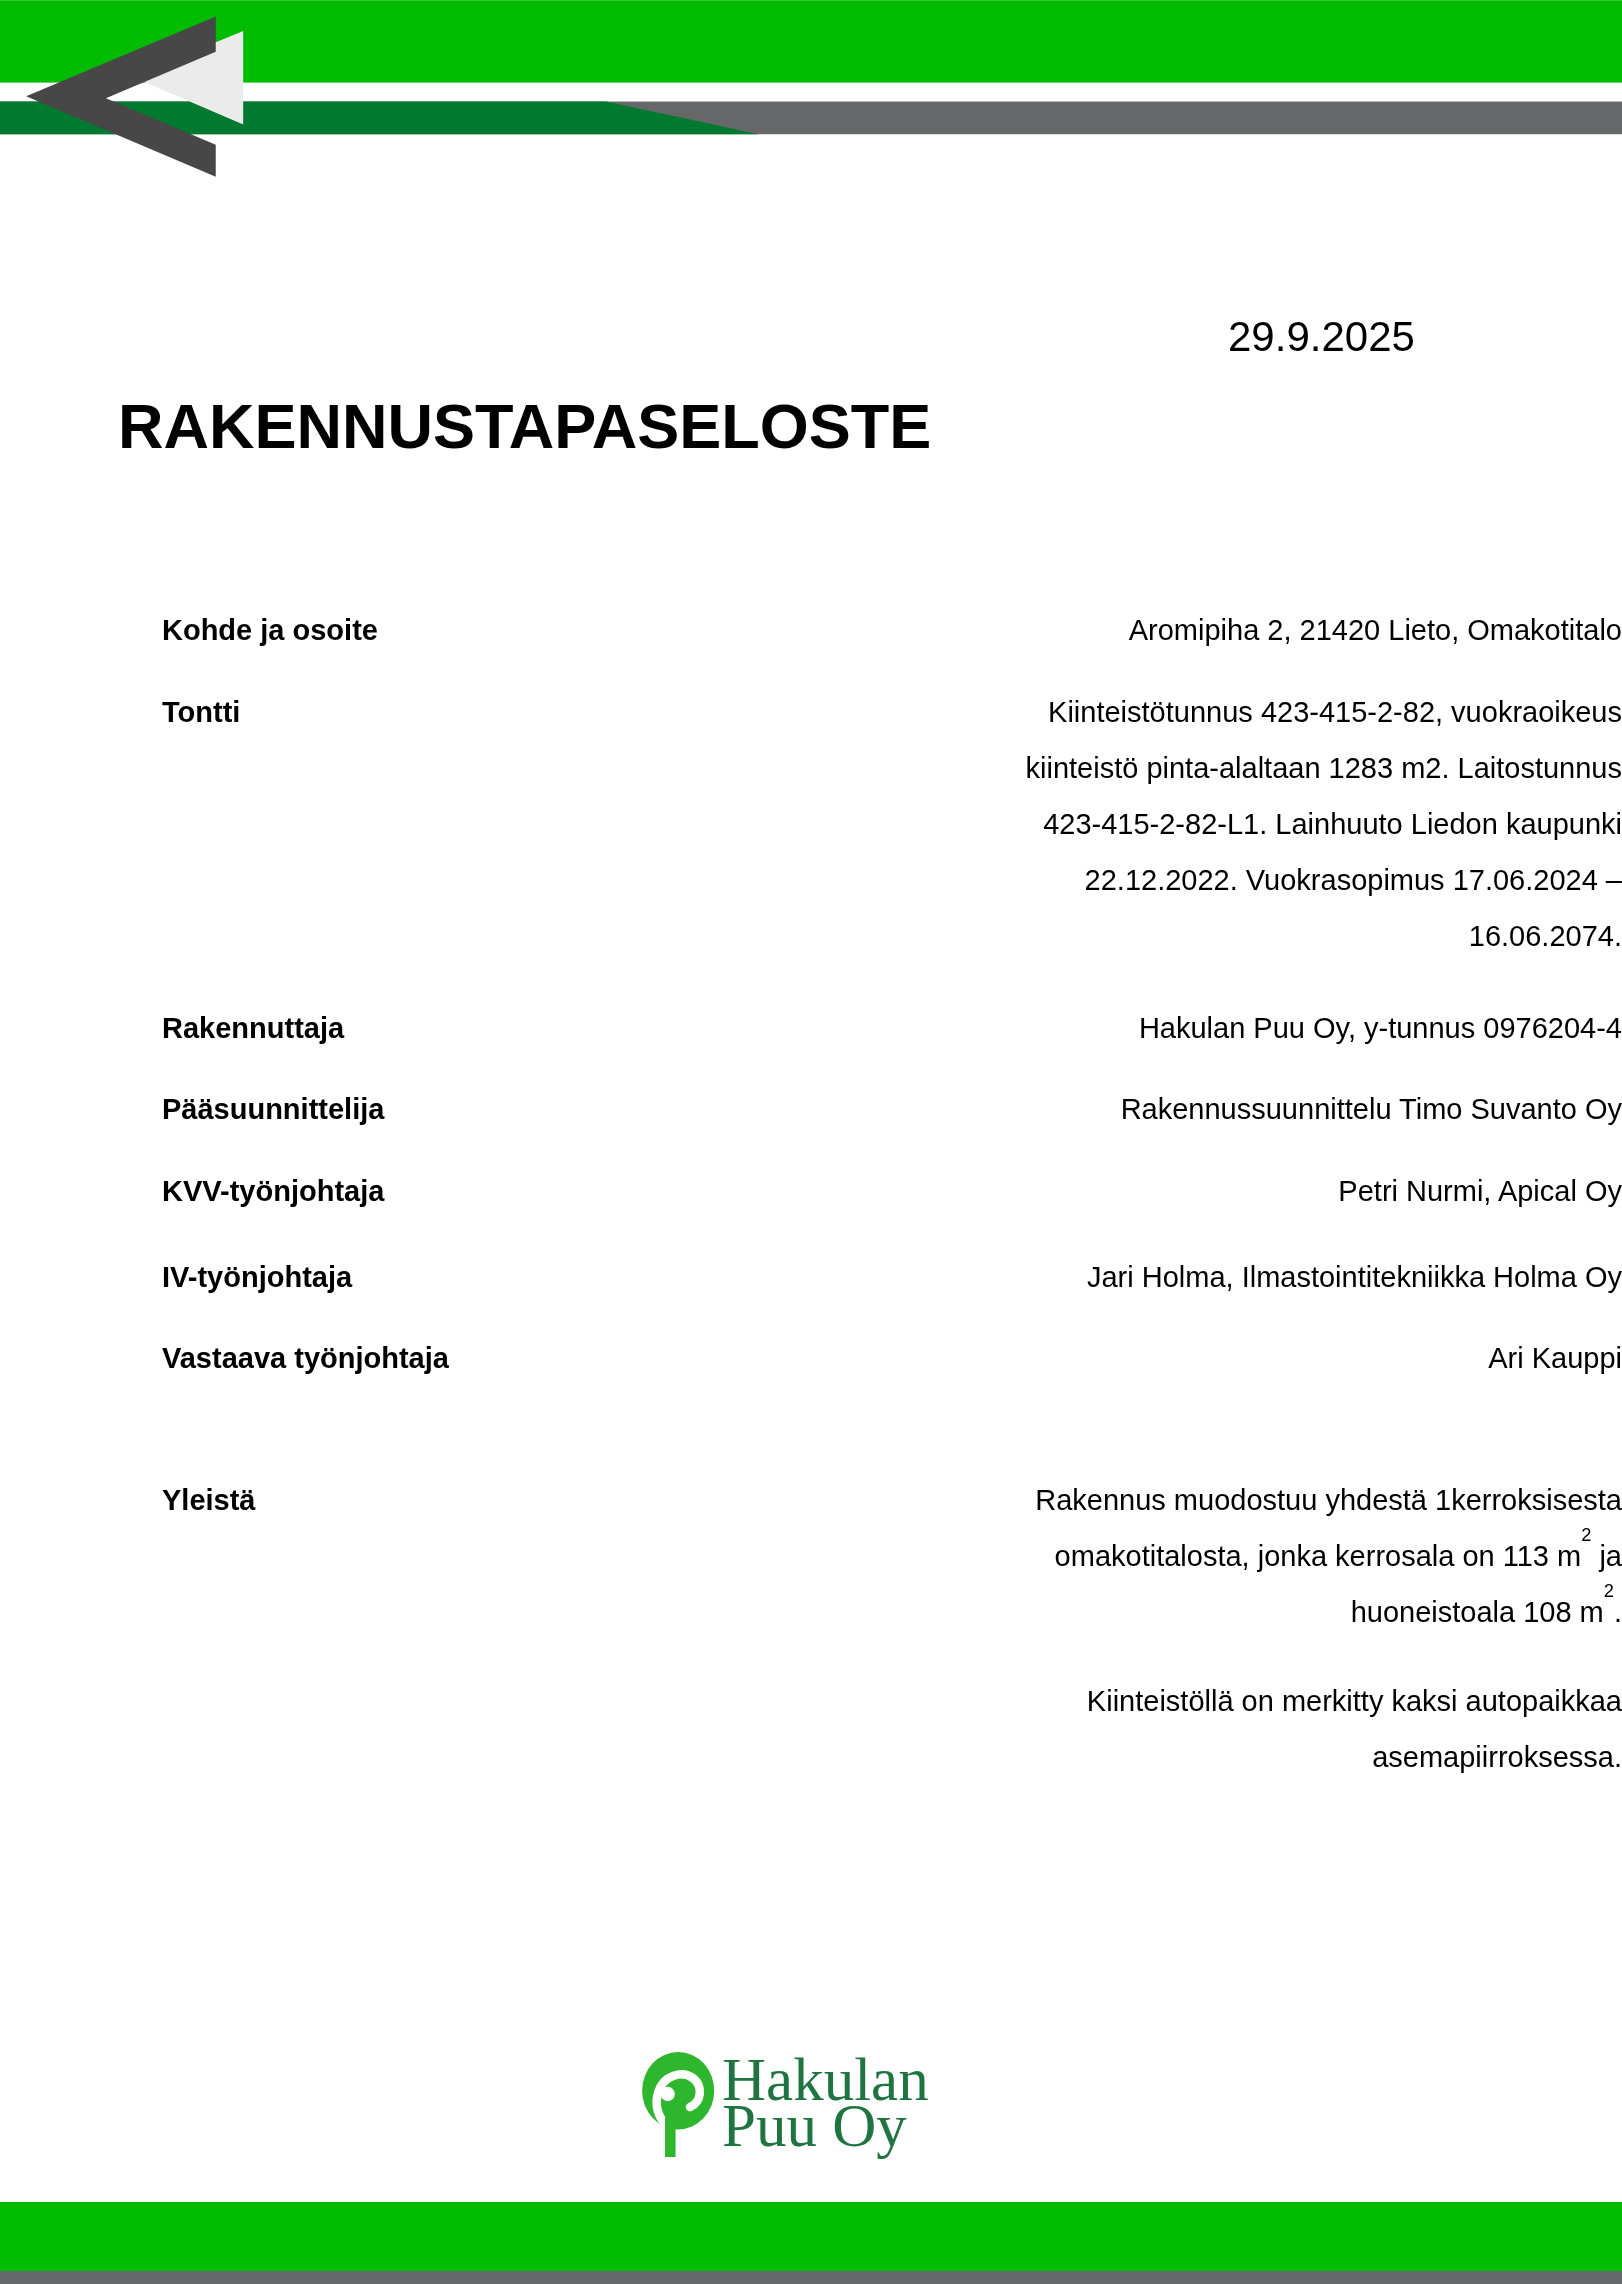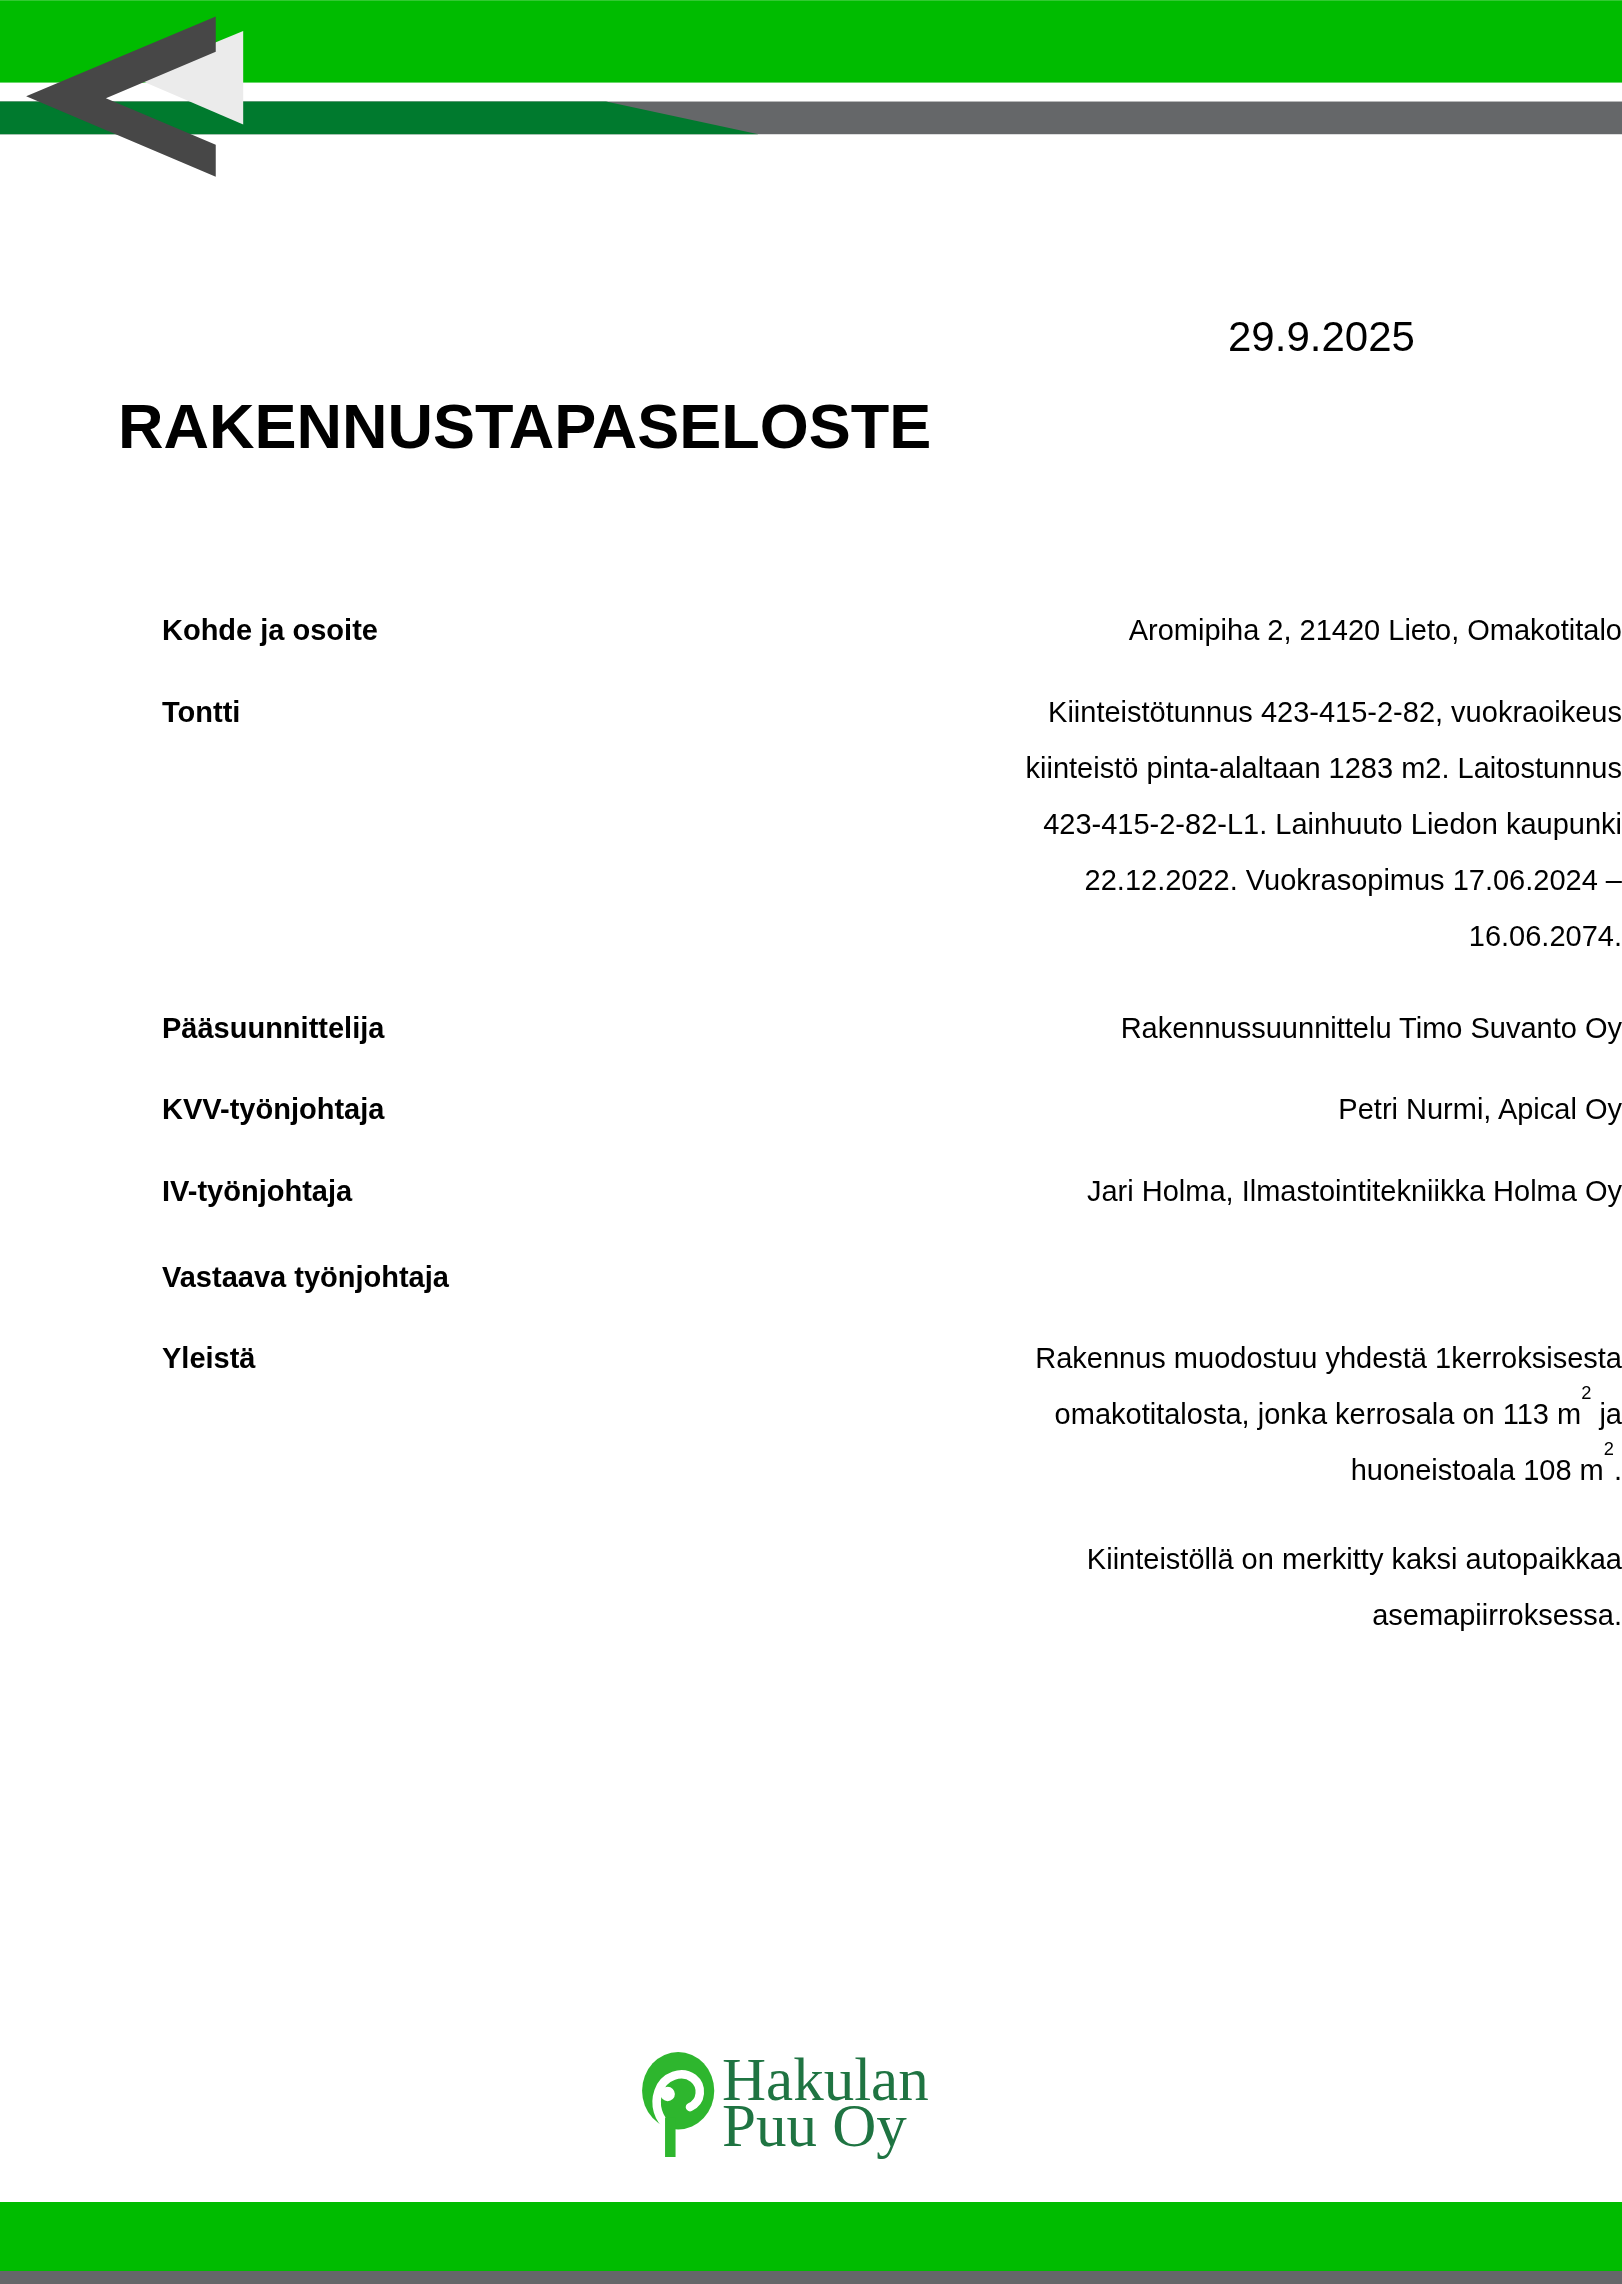--- a/index.html
+++ b/index.html
@@ -134,20 +134,28 @@
           <div class="para">
             <div class="line">Kiinteistötunnus 423-415-2-82, vuokraoikeus</div>
             <div class="line">kiinteistö pinta-alaltaan 1283 m2. Laitostunnus</div>
             <div class="line">423-415-2-82-L1. Lainhuuto Liedon kaupunki</div>
             <div class="line">22.12.2022. Vuokrasopimus 17.06.2024 –</div>
             <div class="line">16.06.2074.</div>
           </div>
         </div>
     </div>
 
+    <div class="field-row">
+      <div class="label">Rakennuttaja</div>
+      <div class="value">
+          <div class="para">
+            <div class="line">Hakulan Puu Oy, y-tunnus 0976204-4</div>
+          </div>
+        </div>
+    </div>
 
     <div class="field-row">
       <div class="label">Pääsuunnittelija</div>
       <div class="value">
           <div class="para">
             <div class="line">Rakennussuunnittelu Timo Suvanto Oy</div>
           </div>
         </div>
     </div>
 
@@ -164,20 +172,25 @@
       <div class="label">IV-työnjohtaja</div>
       <div class="value">
           <div class="para">
             <div class="line">Jari Holma, Ilmastointitekniikka Holma Oy</div>
           </div>
         </div>
     </div>
 
     <div class="field-row">
       <div class="label">Vastaava työnjohtaja</div>
+      <div class="value">
+          <div class="para">
+            <div class="line">Ari Kauppi</div>
+          </div>
+        </div>
     </div>
 
     <div class="field-row">
       <div class="label">Yleistä</div>
       <div class="value">
           <div class="para">
             <div class="line">Rakennus muodostuu yhdestä 1kerroksisesta</div>
             <div class="line">omakotitalosta, jonka kerrosala on 113 m<sup>2</sup> ja</div>
             <div class="line">huoneistoala 108 m<sup>2</sup>.</div>
           </div>

